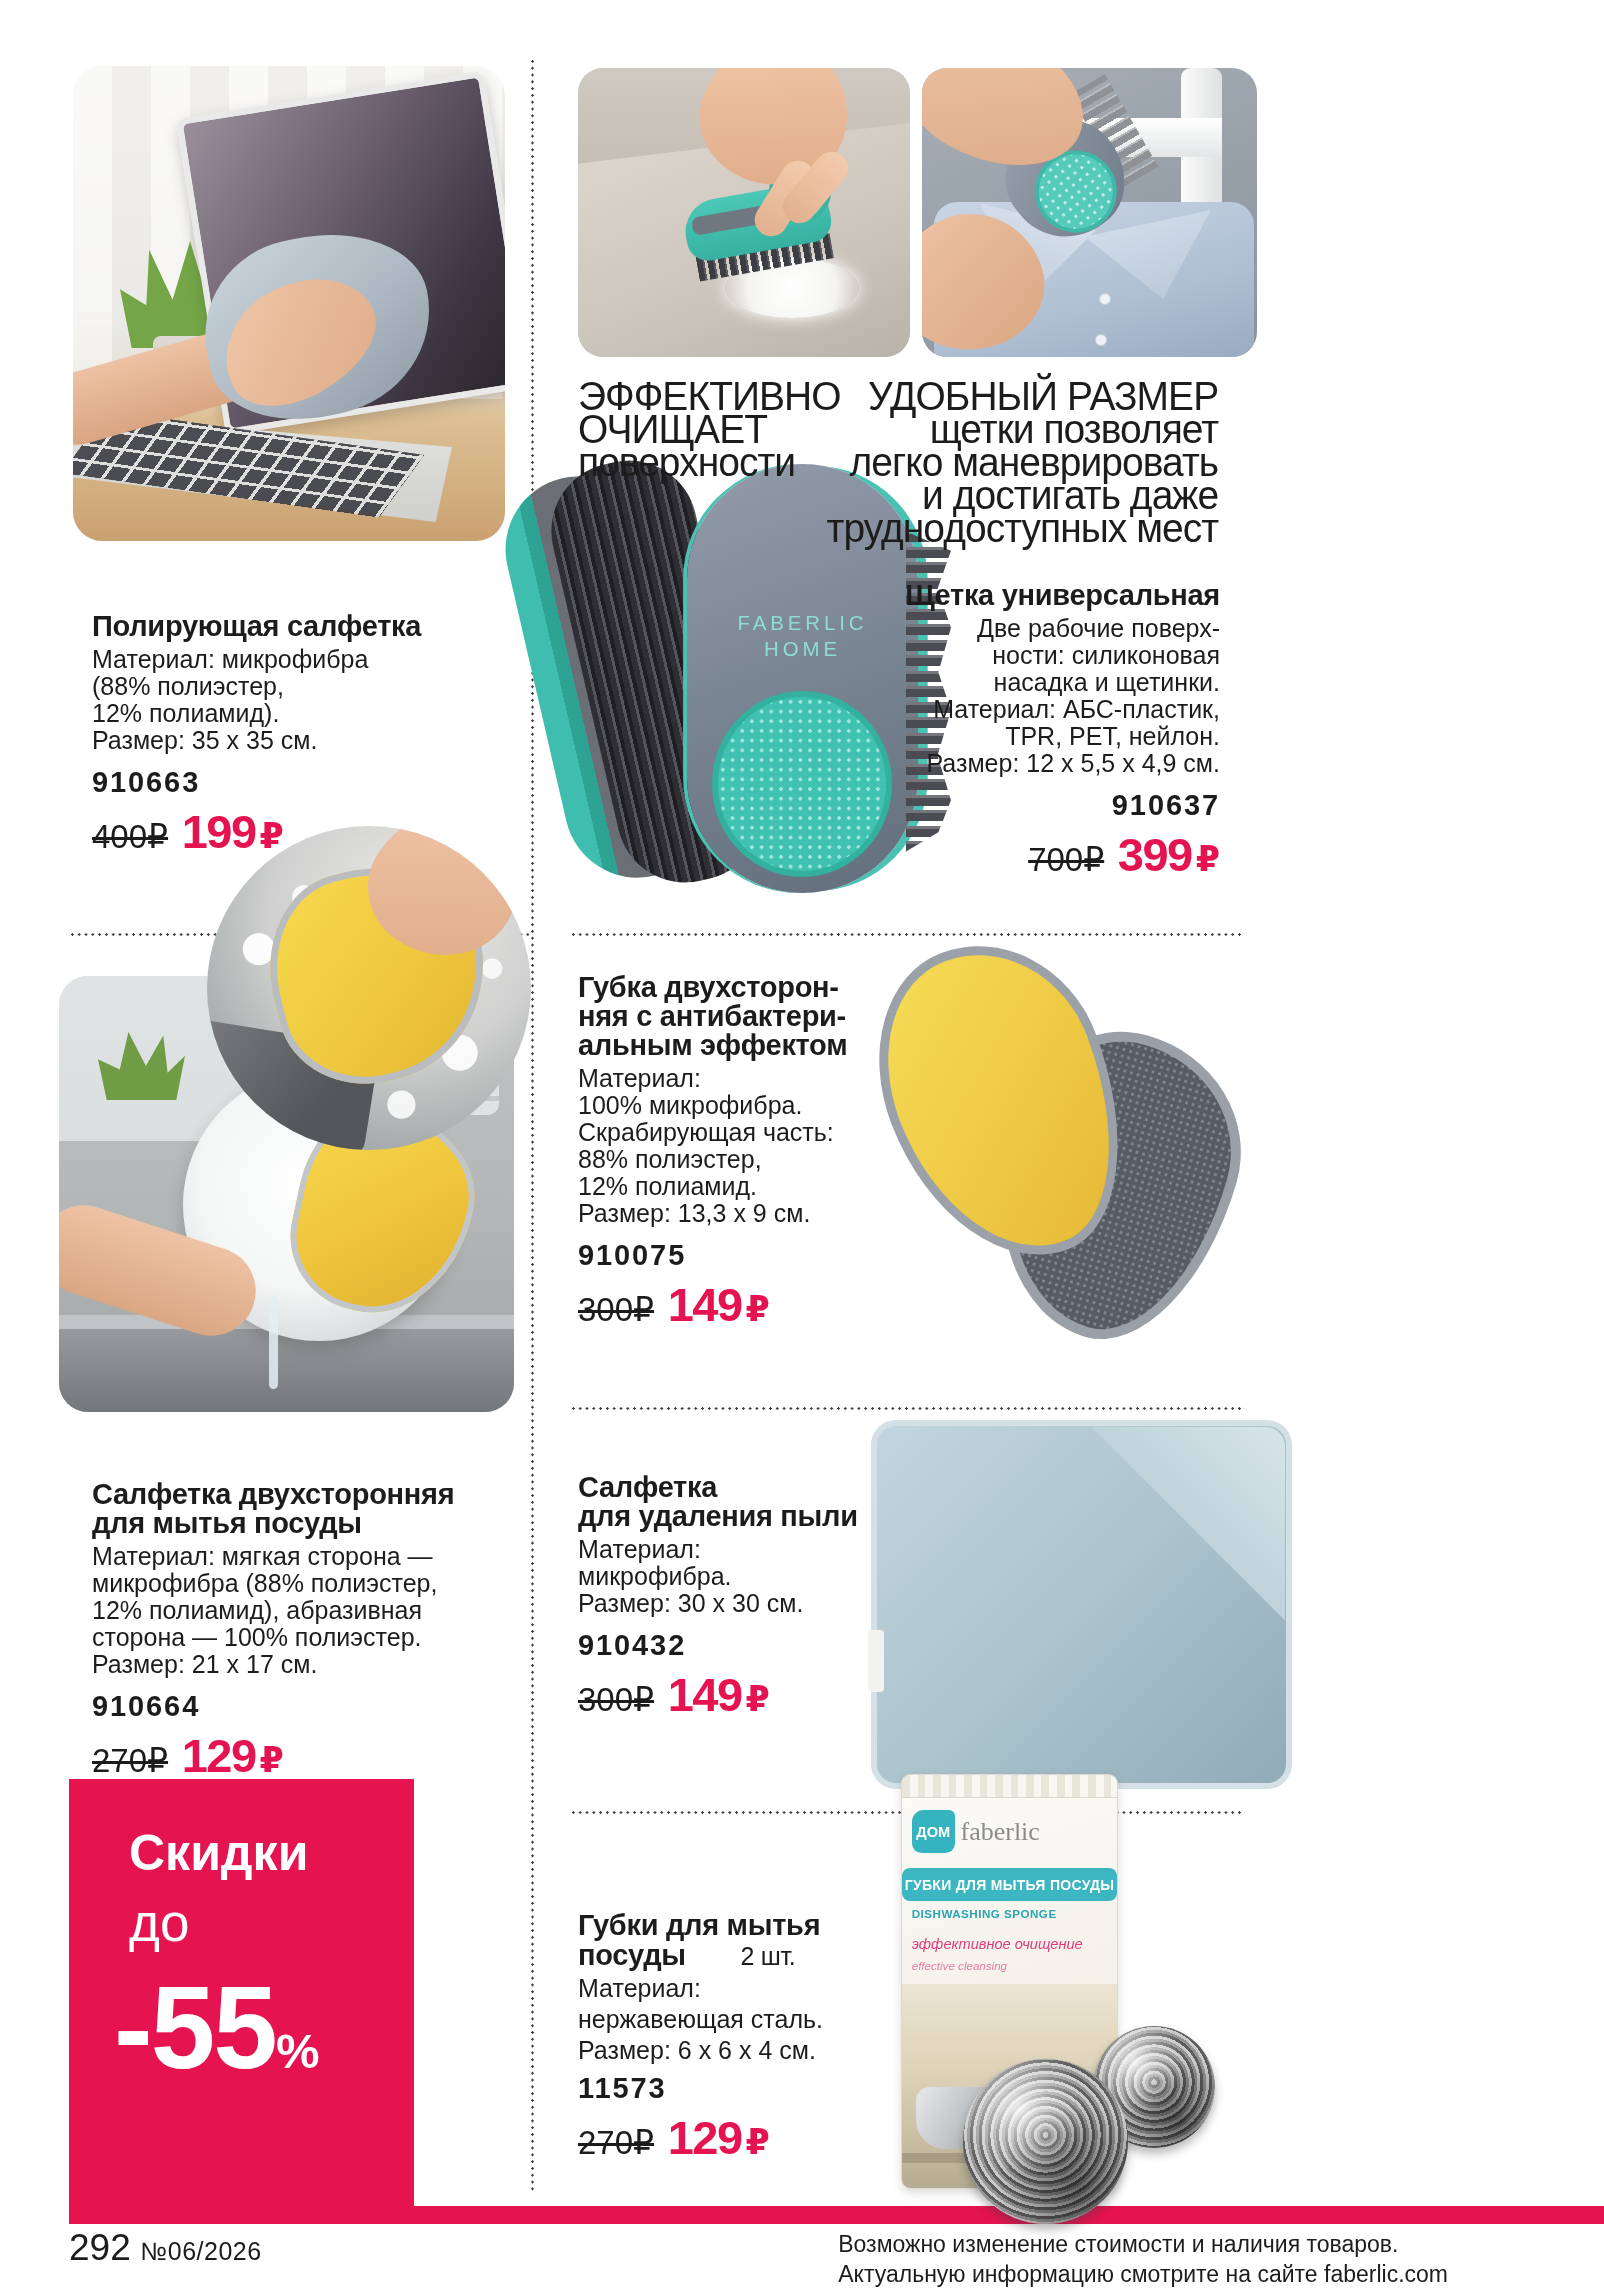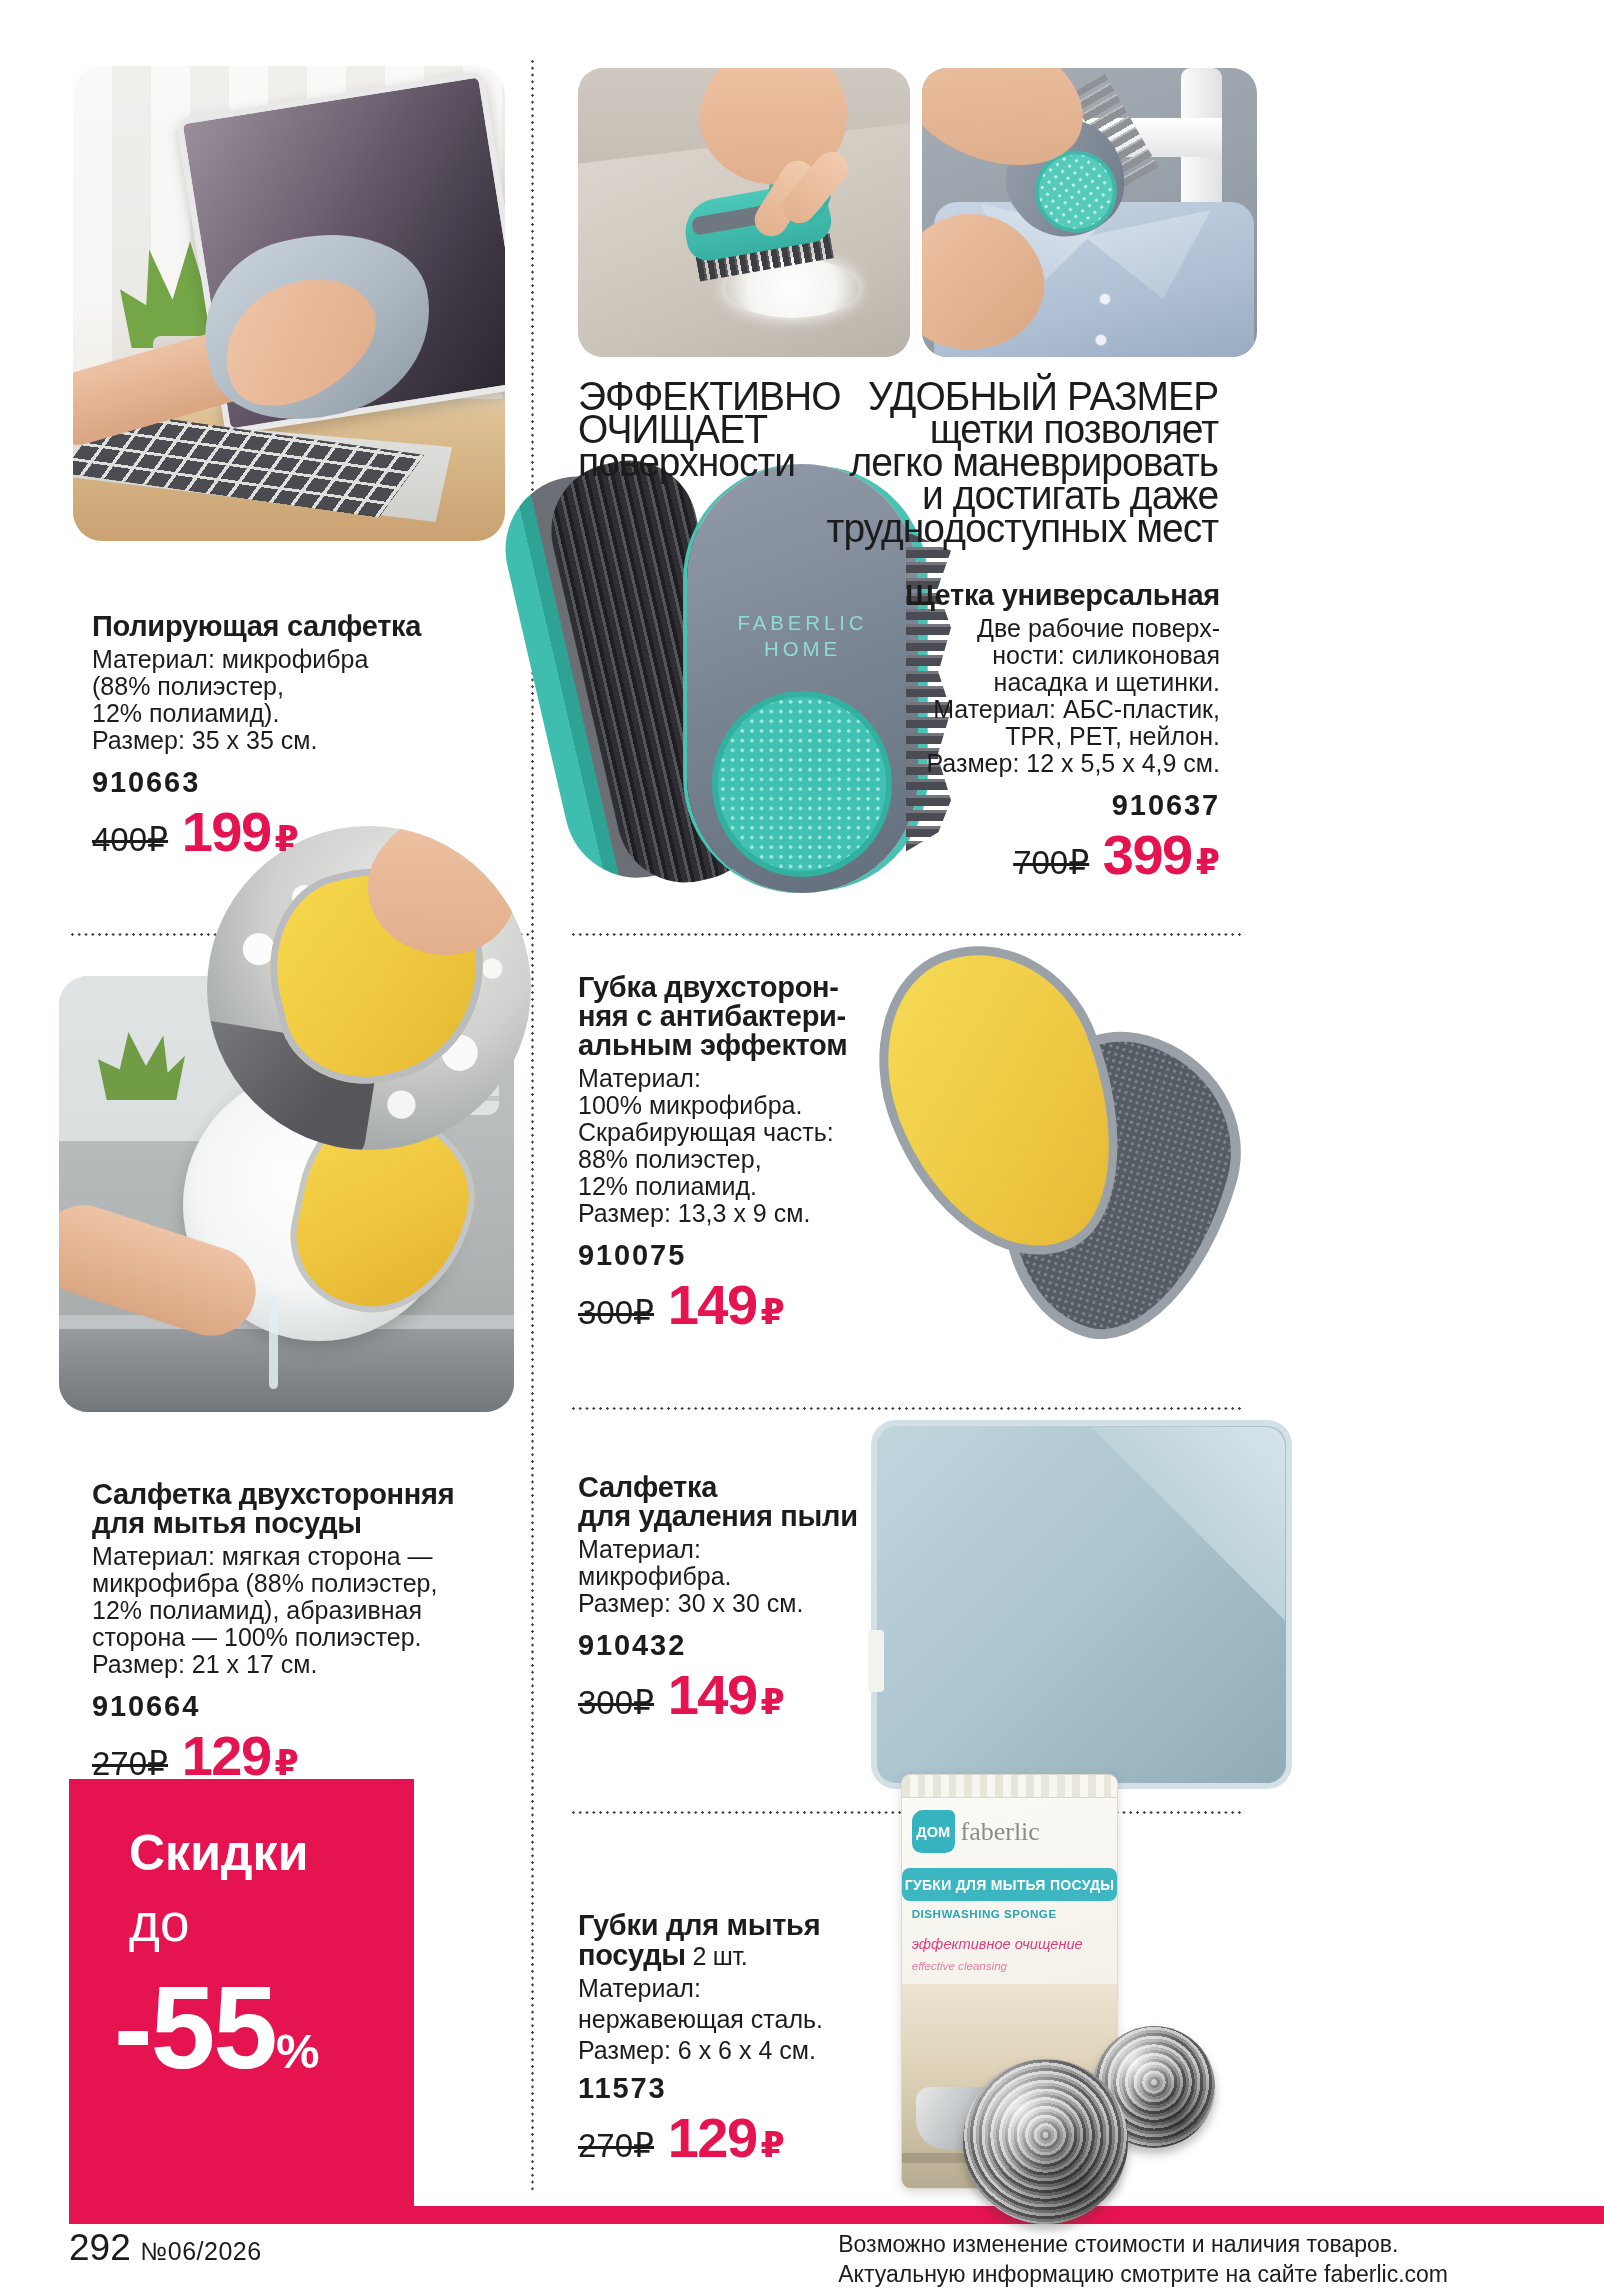--- a/index.html
+++ b/index.html
@@ -20,23 +20,23 @@
   .tblock{position:absolute;z-index:8;}
   .tblock.right{text-align:right;}
   .ptitle{font-size:29px;font-weight:bold;line-height:30px;letter-spacing:-0.3px;}
   .pdesc{font-size:25px;line-height:27px;margin-top:4.9px;}
   .pdesc.tight{line-height:27px;}
   .pdesc.loose{line-height:31px;}
   .pcode{font-size:29px;font-weight:bold;letter-spacing:1.9px;margin-top:12.6px;}
   .prow{display:flex;align-items:baseline;gap:13.6px;margin-top:1.9px;}
   .prow.rjust{justify-content:flex-end;}
   .pold{font-size:33px;font-weight:400;text-decoration:line-through;text-decoration-thickness:2.9px;}
-  .pnew{font-size:56px;font-weight:bold;color:var(--accent);letter-spacing:-1.5px;line-height:62px;}
+  .pnew{font-size:47px;font-weight:bold;color:var(--accent);letter-spacing:-1.5px;line-height:62px;}
   .pcur{font-size:35px;font-weight:bold;color:var(--accent);}
-  .nrm{font-weight:400;}
+  .nrm{font-weight:400;margin-left:48px;}
 
   
   .caption{position:absolute;z-index:8;font-size:41px;line-height:33px;letter-spacing:-1px;}
   .caption.left{transform:scaleX(.95);transform-origin:left top;}
   .caption.right{text-align:right;transform:scaleX(.95);transform-origin:right top;}
 
   
   .promo{position:absolute;left:69px;top:1779px;width:345px;height:444px;background:var(--accent);z-index:2;color:#fff;}
   .promo-title{position:absolute;left:60px;top:45px;font-size:50px;font-weight:bold;}
   .promo-sub{position:absolute;left:60px;top:113px;font-size:53px;font-weight:400;}

